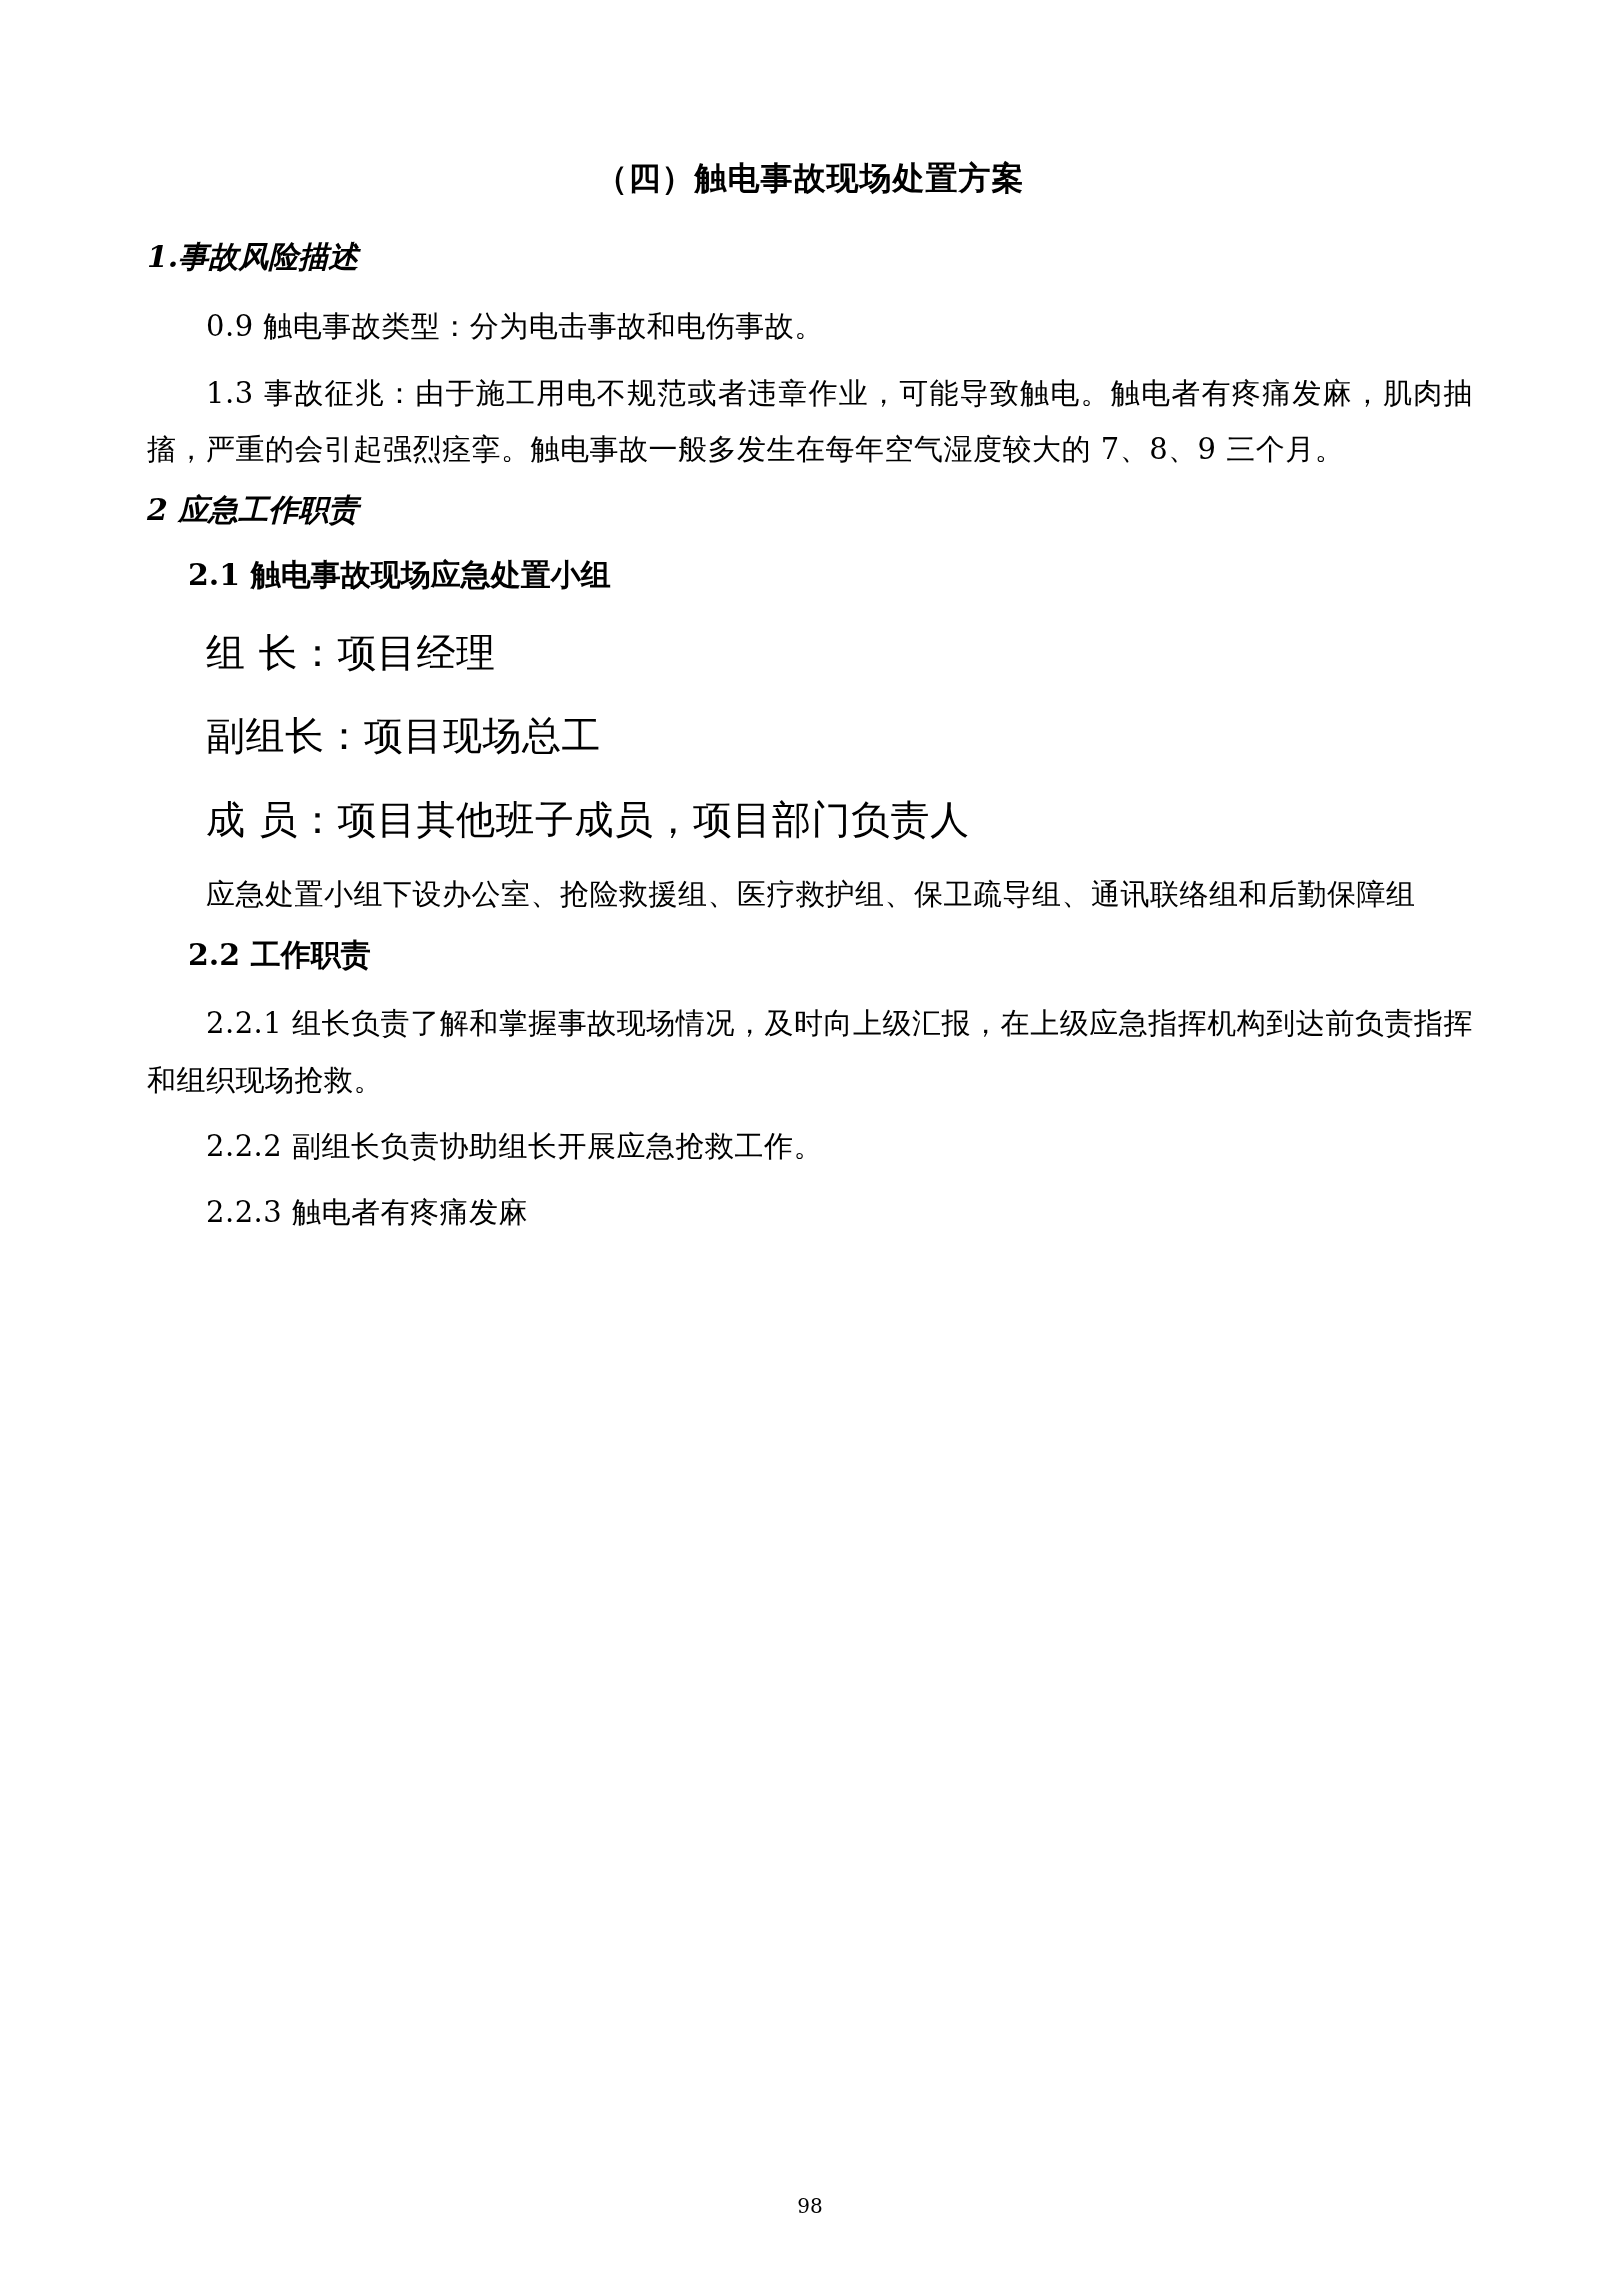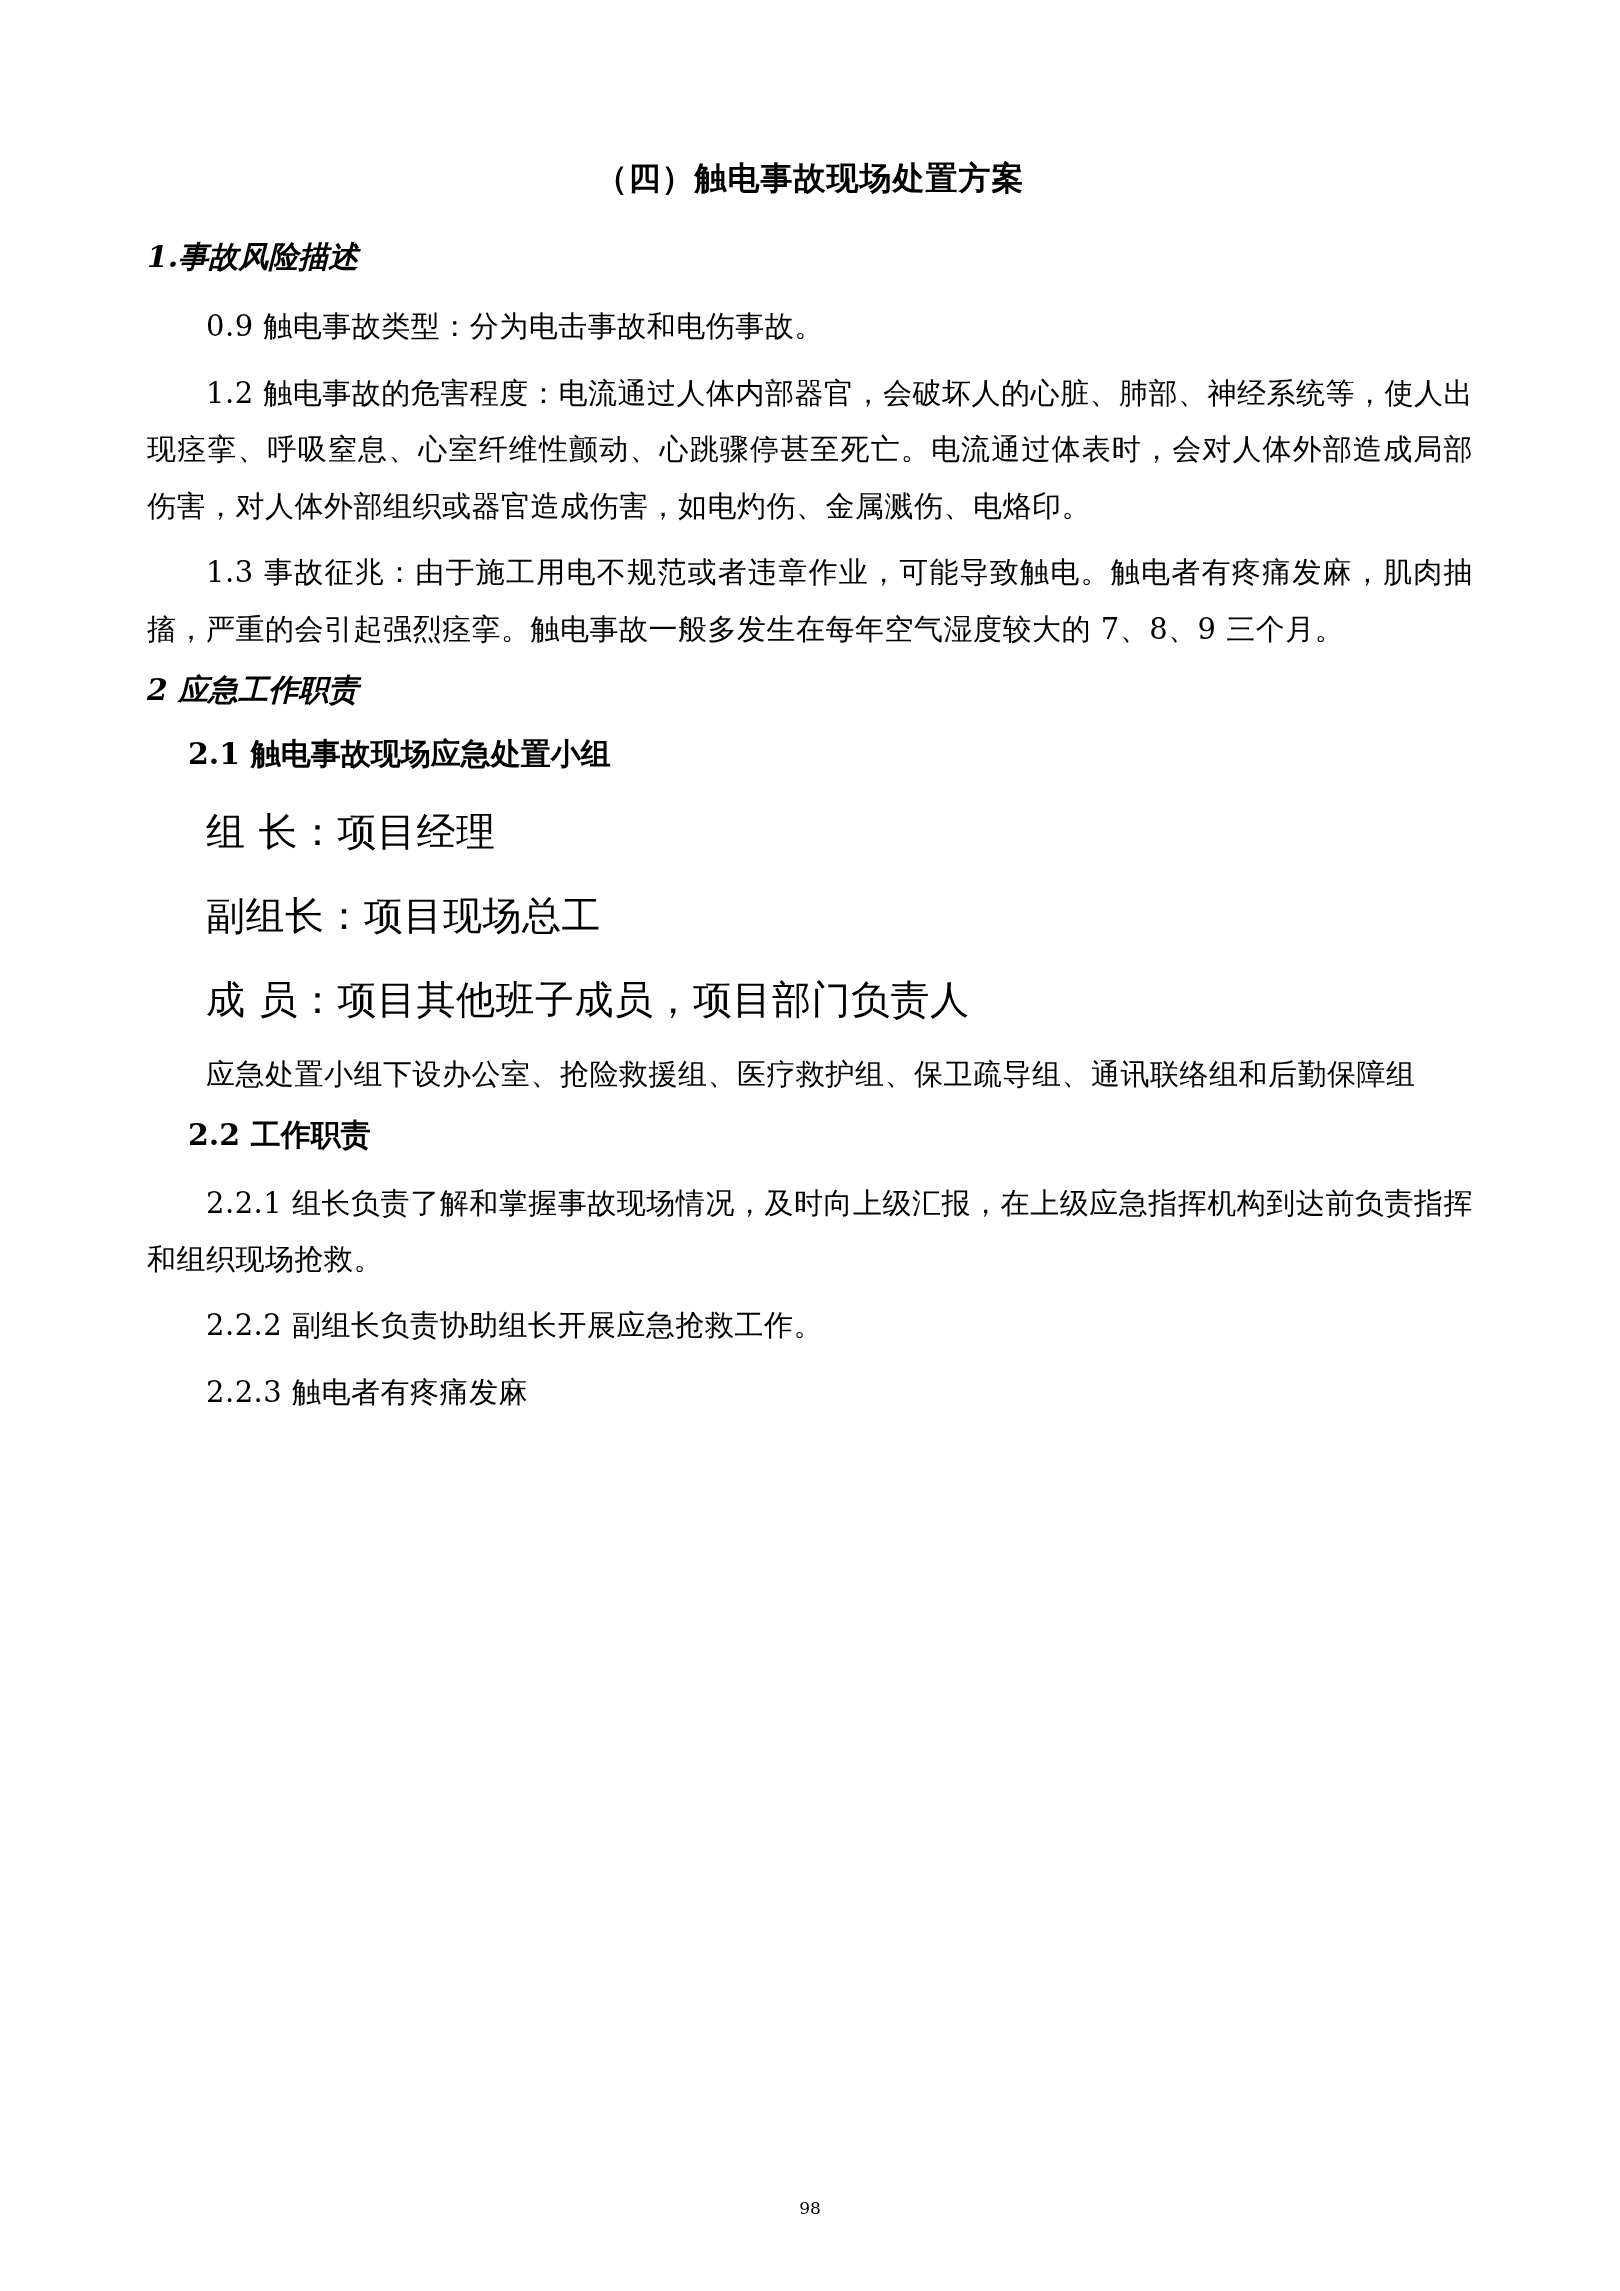--- a/index.html
+++ b/index.html
@@ -54,36 +54,35 @@
     margin: 0 0 7.8px 0;
     text-indent: 59px;
     letter-spacing: 0.5px;
   }
   .page-number {
     position: absolute;
     bottom: 74px;
     left: 0;
     right: 0;
     text-align: center;
-    font-size: 17px;
+    font-size: 20px;
     font-family: "DejaVu Serif", "Liberation Serif", serif;
     color: #000;
   }
 </style>
 </head>
 <body>
 
 <div class="page">
 
   <h1 class="doc-title">（四）触电事故现场处置方案</h1>
 
   <h2 class="h1">1.事故风险描述</h2>
 
   <p class="para">0.9 触电事故类型：分为电击事故和电伤事故。</p>
-  <p class="para">1.2 触电事故的危害程度：电流通过人体内部器官，会破坏人的心脏、肺部、神经系统等，使人出现痉挛、呼吸窒息、心室纤维性颤动、心跳骤停甚至死亡。电流通过体表时，会对人体外部造成局部伤害，对人体外部组织或器官造成伤害，如电灼伤、金属溅伤、电烙印。</p>
   <p class="para">1.3 事故征兆：由于施工用电不规范或者违章作业，可能导致触电。触电者有疼痛发麻，肌肉抽搐，严重的会引起强烈痉挛。触电事故一般多发生在每年空气湿度较大的 7、8、9 三个月。</p>
 
   <h2 class="h1">2 应急工作职责</h2>
 
   <h3 class="h2">2.1 触电事故现场应急处置小组</h3>
 
   <div class="sub-line">组 长：项目经理</div>
   <div class="sub-line">副组长：项目现场总工</div>
   <div class="sub-line">成 员：项目其他班子成员，项目部门负责人</div>
 

